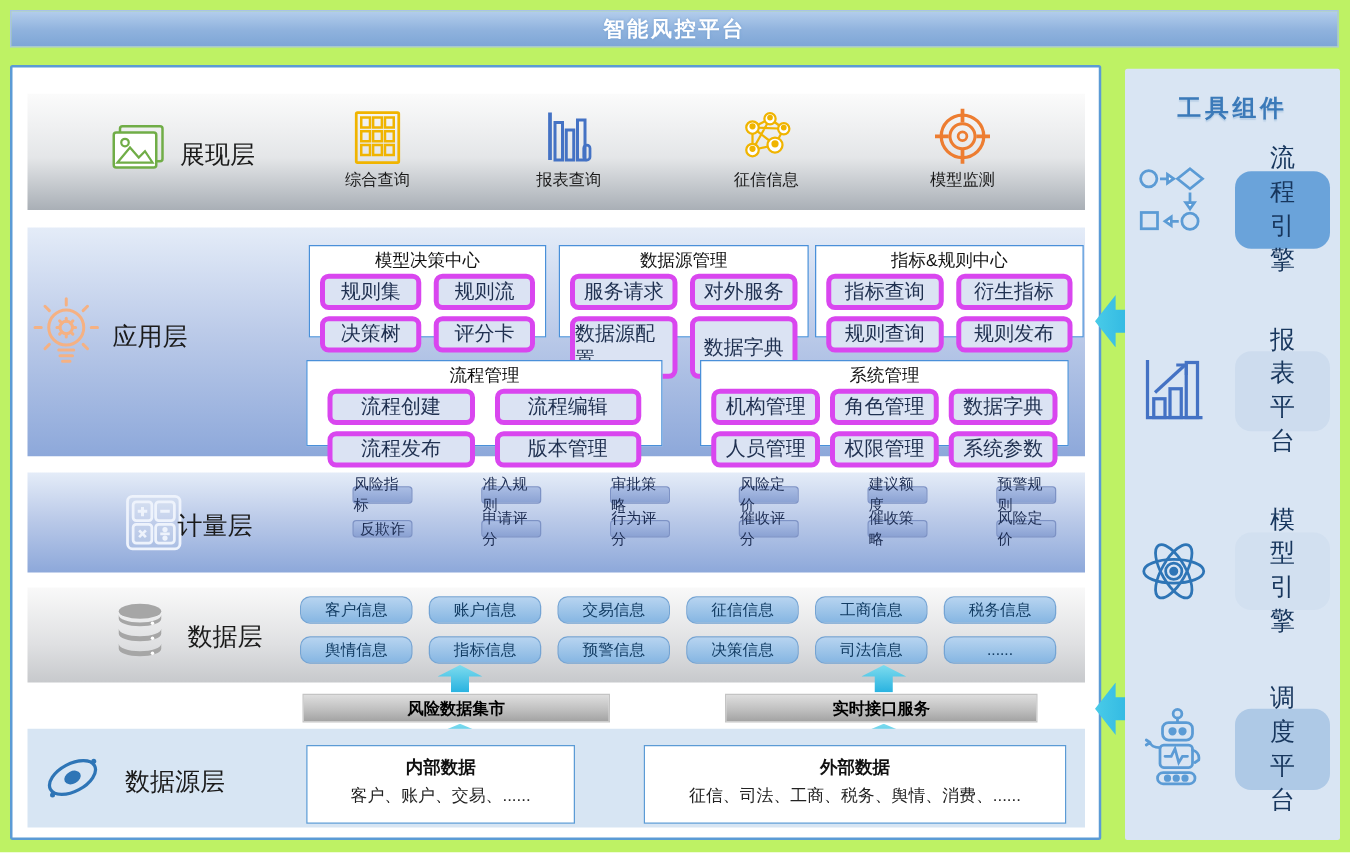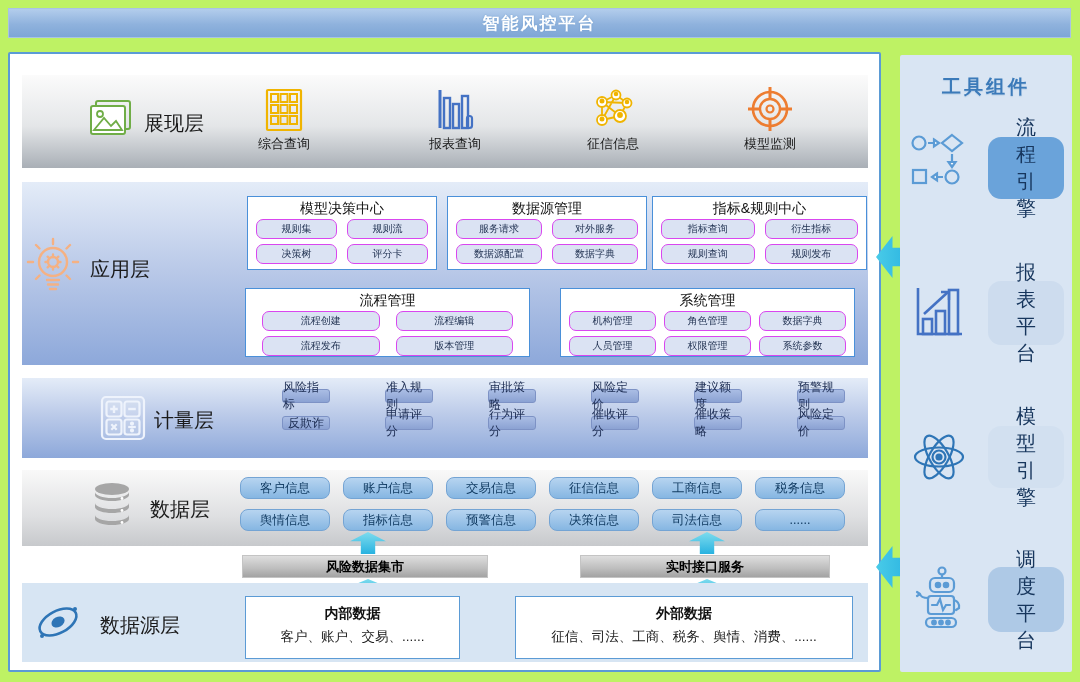--- a/index.html
+++ b/index.html
@@ -24,23 +24,23 @@
 
   .p-item { position:absolute; top:86px; width:120px; text-align:center; }
   .p-item .lbl { font-size:13px; color:#1a1a1a; margin-top:3px; }
   .p-item .ic { height:46px; display:flex; align-items:flex-end; justify-content:center; }
 
   .grp { position:absolute; background:#fff; border:1.5px solid #4a90d9;
     padding:2px 8px 5px; display:flex; flex-direction:column; }
   .grp-title { text-align:center; font-size:14px; color:#111; line-height:18px; }
   .grp-grid { display:grid; grid-template-columns:repeat(2,1fr); gap:5px 10px; flex:1; margin-top:2px; }
   .grp-grid.cols3 { grid-template-columns:repeat(3,1fr); gap:5px 8px; }
-  .btn-app { background:#dbe3f3; border:1px solid #d946ef; border-radius:7px;
+  .btn-app { background:#dbe3f3; border:4px solid #d946ef; border-radius:7px;
     display:flex; align-items:center; justify-content:center;
-    font-size:10px; color:#1f3050; min-height:20px; }
+    font-size:16px; color:#1f3050; min-height:20px; }
 
   .m-grid { position:absolute; left:240px; display:grid;
     grid-template-columns:repeat(6,90px); gap:13px 13px; }
   .btn-m { background:linear-gradient(180deg,#aabde4,#8ba2d3); border:1px solid #7d92c5;
     border-radius:3px; color:#1c2c52; font-size:12px; height:14px;
     display:flex; align-items:center; justify-content:center;margin-left:42px; }
   .d-grid { position:absolute; left:240px; display:grid;
     grid-template-columns:repeat(6,90px); gap:10px 13px; }
   .btn-d { background:linear-gradient(180deg,#b7d4f0,#86b6e2); border:1px solid #74a4d4;
     border-radius:8px; color:#123c63; font-size:12.5px; height:22px;
@@ -86,21 +86,21 @@
 
   <div class="band band-gray" style="top:75px; height:93px;"></div>
   <svg class="side-ic" style="left:86px; top:98px;" width="48" height="44" viewBox="0 0 48 44">
     <rect x="10" y="3" width="34" height="28" rx="2" fill="none" stroke="#70ad47" stroke-width="2"></rect>
     <rect x="5" y="8" width="34" height="28" rx="2" fill="#fff" stroke="#70ad47" stroke-width="2"></rect>
     <circle cx="14" cy="16" r="3" fill="none" stroke="#70ad47" stroke-width="1.8"></circle>
     <path d="M8 32 L18 20 L25 28 L30 23 L36 32 Z" fill="none" stroke="#70ad47" stroke-width="1.8"></path>
   </svg>
   <div class="band-label" style="left:144px; top:110px;">展现层</div>
 
-  <div class="p-item" style="left:224px;">
+  <div class="p-item" style="left:242px;">
     <div class="ic">
       <svg width="40" height="44" viewBox="0 0 40 44">
         <rect x="3" y="2" width="34" height="40" rx="1" fill="none" stroke="#f0b400" stroke-width="2.2"></rect>
         <g fill="none" stroke="#f0b400" stroke-width="2">
           <rect x="7" y="6" width="7" height="8"></rect>
             <rect x="16.5" y="6" width="7" height="8"></rect>
             <rect x="26" y="6" width="7" height="8"></rect>
           <rect x="7" y="17" width="7" height="8"></rect>
             <rect x="16.5" y="17" width="7" height="8"></rect>
             <rect x="26" y="17" width="7" height="8"></rect>
@@ -227,21 +227,21 @@
       <rect x="6.5" y="24.5" width="15" height="15" rx="2.5"></rect>
       <rect x="24.5" y="24.5" width="15" height="15" rx="2.5"></rect>
       <path d="M14 10.5 V18 M10.2 14 H17.8" stroke-width="2.4"></path>
       <path d="M28.2 14 H35.8" stroke-width="2.4"></path>
       <path d="M11.3 29.3 l5.4 5.4 M16.7 29.3 l-5.4 5.4" stroke-width="2.2"></path>
       <path d="M28.2 32 H35.8" stroke-width="2.2"></path>
       <circle cx="32" cy="28.6" r="1" fill="#eef3fc"></circle>
         <circle cx="32" cy="35.4" r="1" fill="#eef3fc"></circle>
     </g>
   </svg>
-  <div class="band-label" style="left:154px; top:407px;">计量层</div>
+  <div class="band-label" style="left:142px; top:407px;">计量层</div>
   <div class="m-grid" style="top:389px;">
     <div class="btn-m">风险指标</div>
     <div class="btn-m">准入规则</div>
     <div class="btn-m">审批策略</div>
     <div class="btn-m">风险定价</div>
     <div class="btn-m">建议额度</div>
     <div class="btn-m">预警规则</div>
     <div class="btn-m">反欺诈</div>
     <div class="btn-m">申请评分</div>
     <div class="btn-m">行为评分</div>

